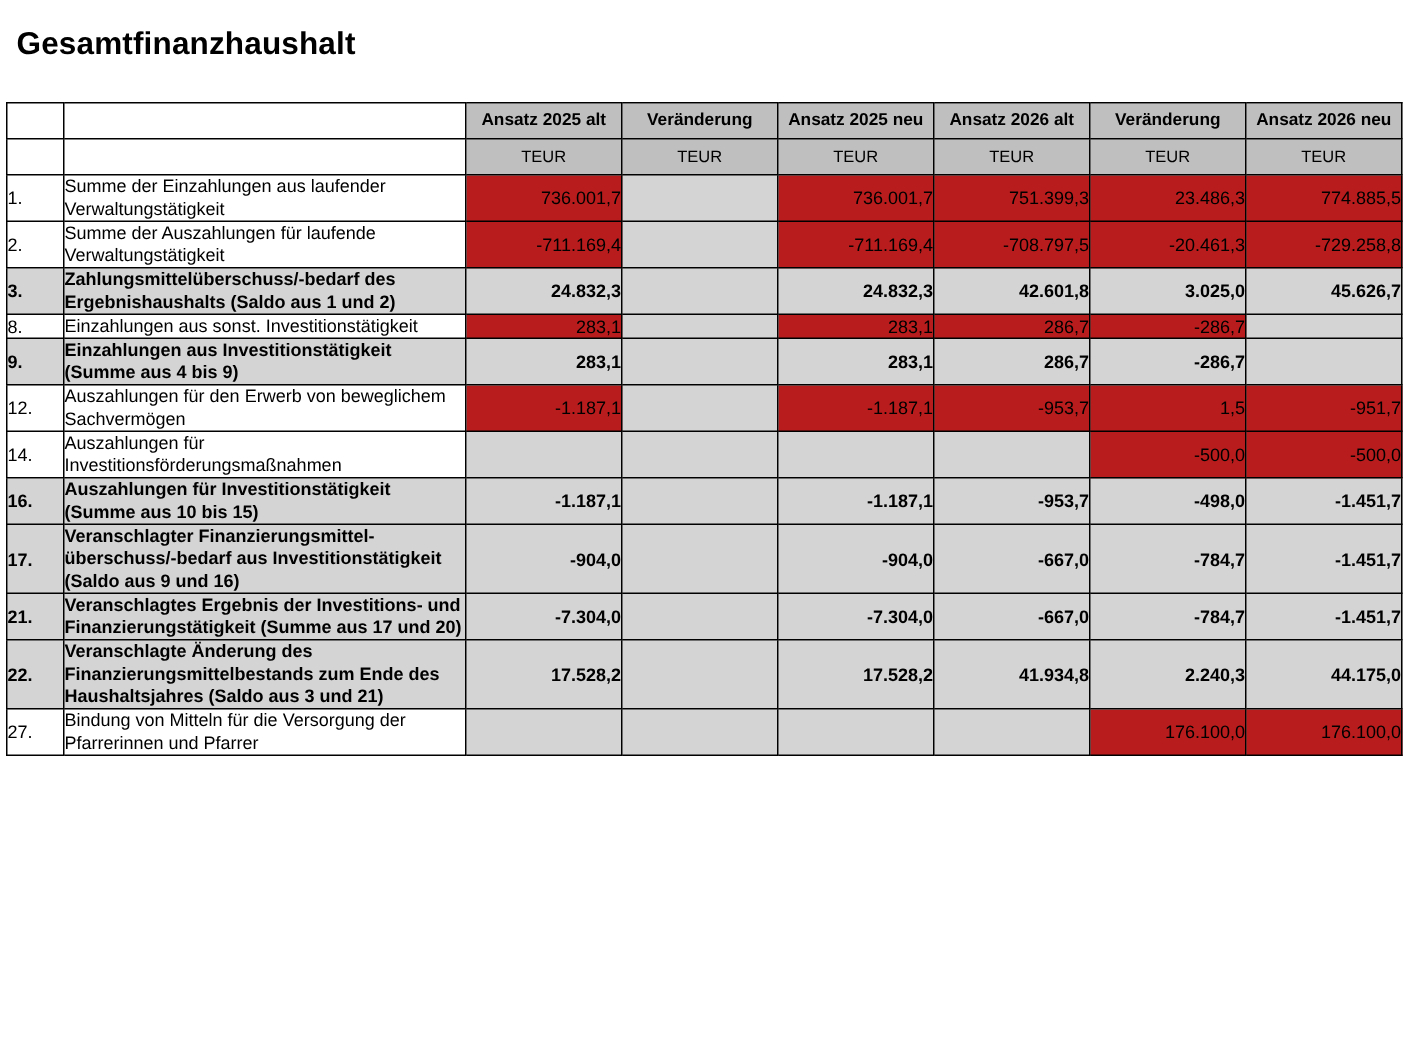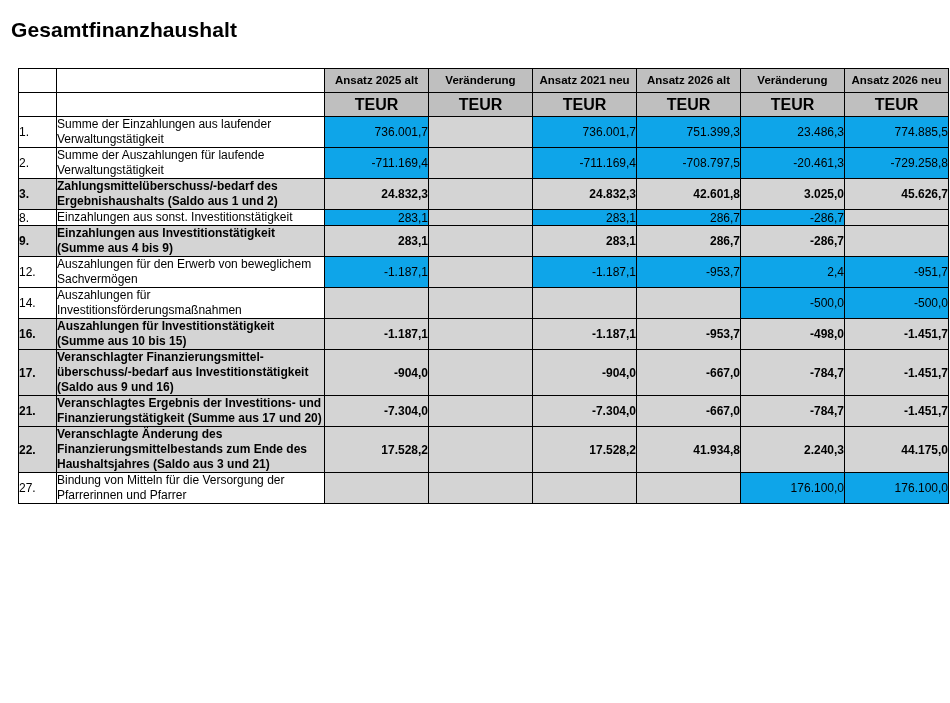--- a/index.html
+++ b/index.html
@@ -25,21 +25,21 @@
     position: absolute;
     left: 11px;
     top: 18px;
     font-size: 21px;
     font-weight: bold;
     letter-spacing: 0.1px;
     color: #000;
   }
   .table-wrap {
     position: absolute;
-    left: 18px;
+    left: 4px;
     top: 68px;
     width: 928px;
   }
   table.fin {
     border-collapse: collapse;
     width: 928px;
     table-layout: fixed;
     font-size: 11.5px;
   }
   table.fin td, table.fin th {
@@ -57,22 +57,22 @@
     text-align: center;
     font-weight: bold;
     font-size: 11.5px;
     height: 24px;
     padding: 3px 4px;
     line-height: 1.15;
   }
   .hdr-unit {
     background: #bfbfbf;
     text-align: center;
-    font-weight: bold;
-    font-size: 16px;
+    font-weight: normal;
+    font-size: 11px;
     height: 24px;
     padding: 2px 4px;
   }
   .hdr-blank {
     background: #ffffff;
   }
   td.no {
     text-align: left;
     padding: 4px 0 4px 6px;
     font-size: 12px;
@@ -97,21 +97,21 @@
   }
   tr.shade td.no,
   tr.shade td.label,
   tr.shade td.num {
     font-weight: bold;
   }
   tr.plain td {
     background: #ffffff;
   }
   tr.plain td.num.filled {
-    background: #0ea5e9;
+    background: #b91c1c;
     padding-left: 22px;
   }
   tr.plain td.num.empty {
     background: #d4d4d4;
   }
 </style>
 </head>
 <body>
 
 <div class="page">
@@ -129,21 +129,21 @@
         <col class="col-num">
         <col class="col-num">
         <col class="col-num">
       </colgroup>
       <thead>
         <tr>
           <td class="hdr-blank"></td>
           <td class="hdr-blank"></td>
           <td class="hdr-cell">Ansatz 2025 alt</td>
           <td class="hdr-cell">Veränderung</td>
-          <td class="hdr-cell">Ansatz 2021 neu</td>
+          <td class="hdr-cell">Ansatz 2025 neu</td>
           <td class="hdr-cell">Ansatz 2026 alt</td>
           <td class="hdr-cell">Veränderung</td>
           <td class="hdr-cell">Ansatz 2026 neu</td>
         </tr>
         <tr>
           <td class="hdr-blank"></td>
           <td class="hdr-blank"></td>
           <td class="hdr-unit">TEUR</td>
           <td class="hdr-unit">TEUR</td>
           <td class="hdr-unit">TEUR</td>
@@ -203,21 +203,21 @@
             <td class="num ">-286,7</td>
             <td class="num "></td>
           </tr>
           <tr class="plain">
             <td class="no">12.</td>
             <td class="label">Auszahlungen für den Erwerb von beweglichem Sachvermögen</td>
             <td class="num filled">-1.187,1</td>
             <td class="num empty"></td>
             <td class="num filled">-1.187,1</td>
             <td class="num filled">-953,7</td>
-            <td class="num filled">2,4</td>
+            <td class="num filled">1,5</td>
             <td class="num filled">-951,7</td>
           </tr>
           <tr class="plain">
             <td class="no">14.</td>
             <td class="label">Auszahlungen für Investitionsförderungsmaßnahmen</td>
             <td class="num empty"></td>
             <td class="num empty"></td>
             <td class="num empty"></td>
             <td class="num empty"></td>
             <td class="num filled">-500,0</td>

